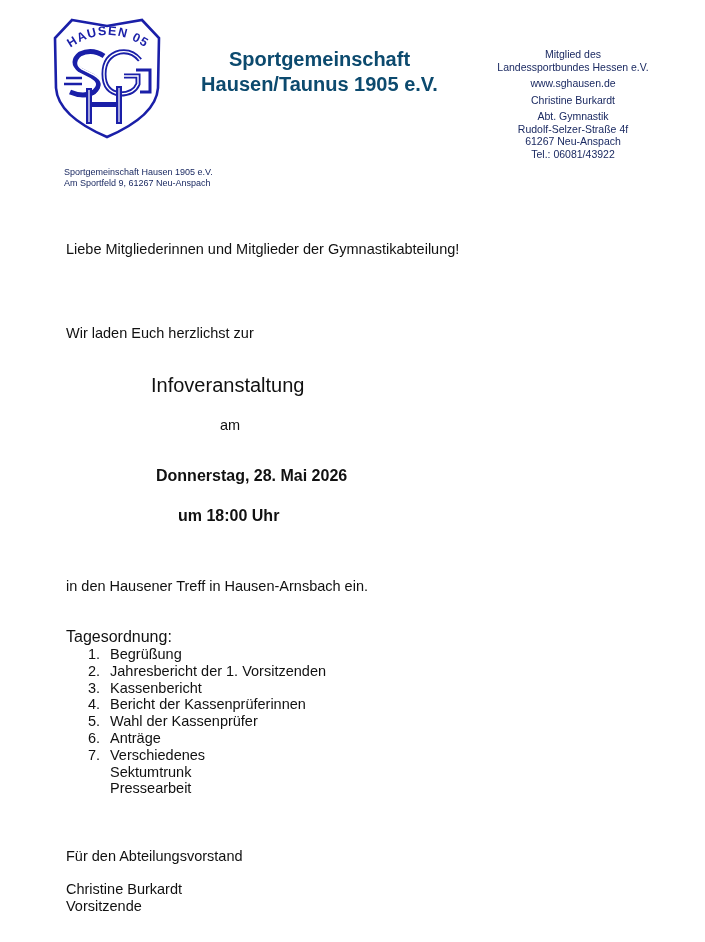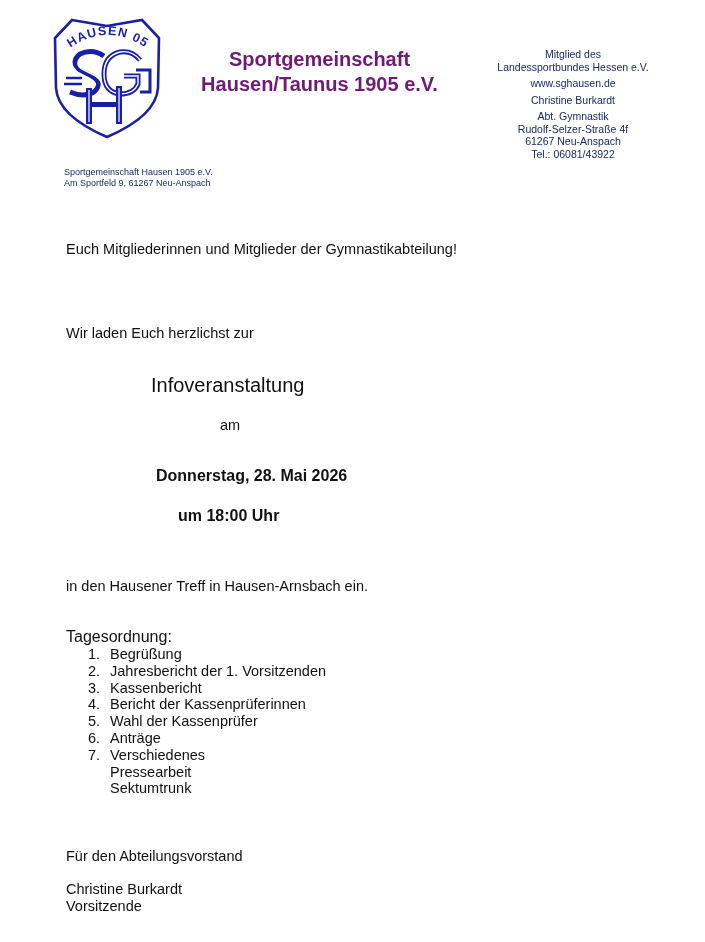--- a/index.html
+++ b/index.html
@@ -24,21 +24,21 @@
       width: 110px;
       height: 124px;
     }
 
     
     .org-title {
       left: 182px;
       top: 47px;
       width: 275px;
       text-align: center;
-      color: #701a75;
+      color: #0c4a6e;
       font-weight: bold;
       font-size: 20px;
       line-height: 25px;
     }
 
     
     .info-block {
       left: 478px;
       top: 16px;
       width: 190px;
@@ -167,21 +167,21 @@
   <span class="line">Rudolf-Selzer-Straße 4f</span>
   <span class="line">61267 Neu-Anspach</span>
   <span class="line">Tel.: 06081/43922</span>
 </div>
 
 <div class="abs sender">
   <span class="line">Sportgemeinschaft Hausen 1905 e.V.</span>
   <span class="line">Am Sportfeld 9, 61267 Neu-Anspach</span>
 </div>
 
-<div class="abs body-text greeting">Euch Mitgliederinnen und Mitglieder der Gymnastikabteilung!</div>
+<div class="abs body-text greeting">Liebe Mitgliederinnen und Mitglieder der Gymnastikabteilung!</div>
 <div class="abs body-text invite">Wir laden Euch herzlichst zur</div>
 
 <div class="abs event-title">Infoveranstaltung</div>
 <div class="abs event-am">am</div>
 <div class="abs event-date">Donnerstag, 28. Mai 2026</div>
 <div class="abs event-time">um 18:00 Uhr</div>
 
 <div class="abs body-text location">in den Hausener Treff in Hausen-Arnsbach ein.</div>
 
 <div class="abs agenda-heading">Tagesordnung:</div>
@@ -208,22 +208,22 @@
     <span>Wahl der Kassenprüfer</span>
   </li>
   <li>
     <span class="num">6.</span>
     <span>Anträge</span>
   </li>
   <li>
     <span class="num">7.</span>
     <span>Verschiedenes</span>
   </li>
+  <li class="sub">Sektumtrunk</li>
   <li class="sub">Pressearbeit</li>
-  <li class="sub">Sektumtrunk</li>
 </ul>
 
 <div class="abs body-text closing">Für den Abteilungsvorstand</div>
 
 <div class="abs body-text signer">
   <span class="line">Christine Burkardt</span>
   <span class="line">Vorsitzende</span>
 </div>
 
 </body></html>

